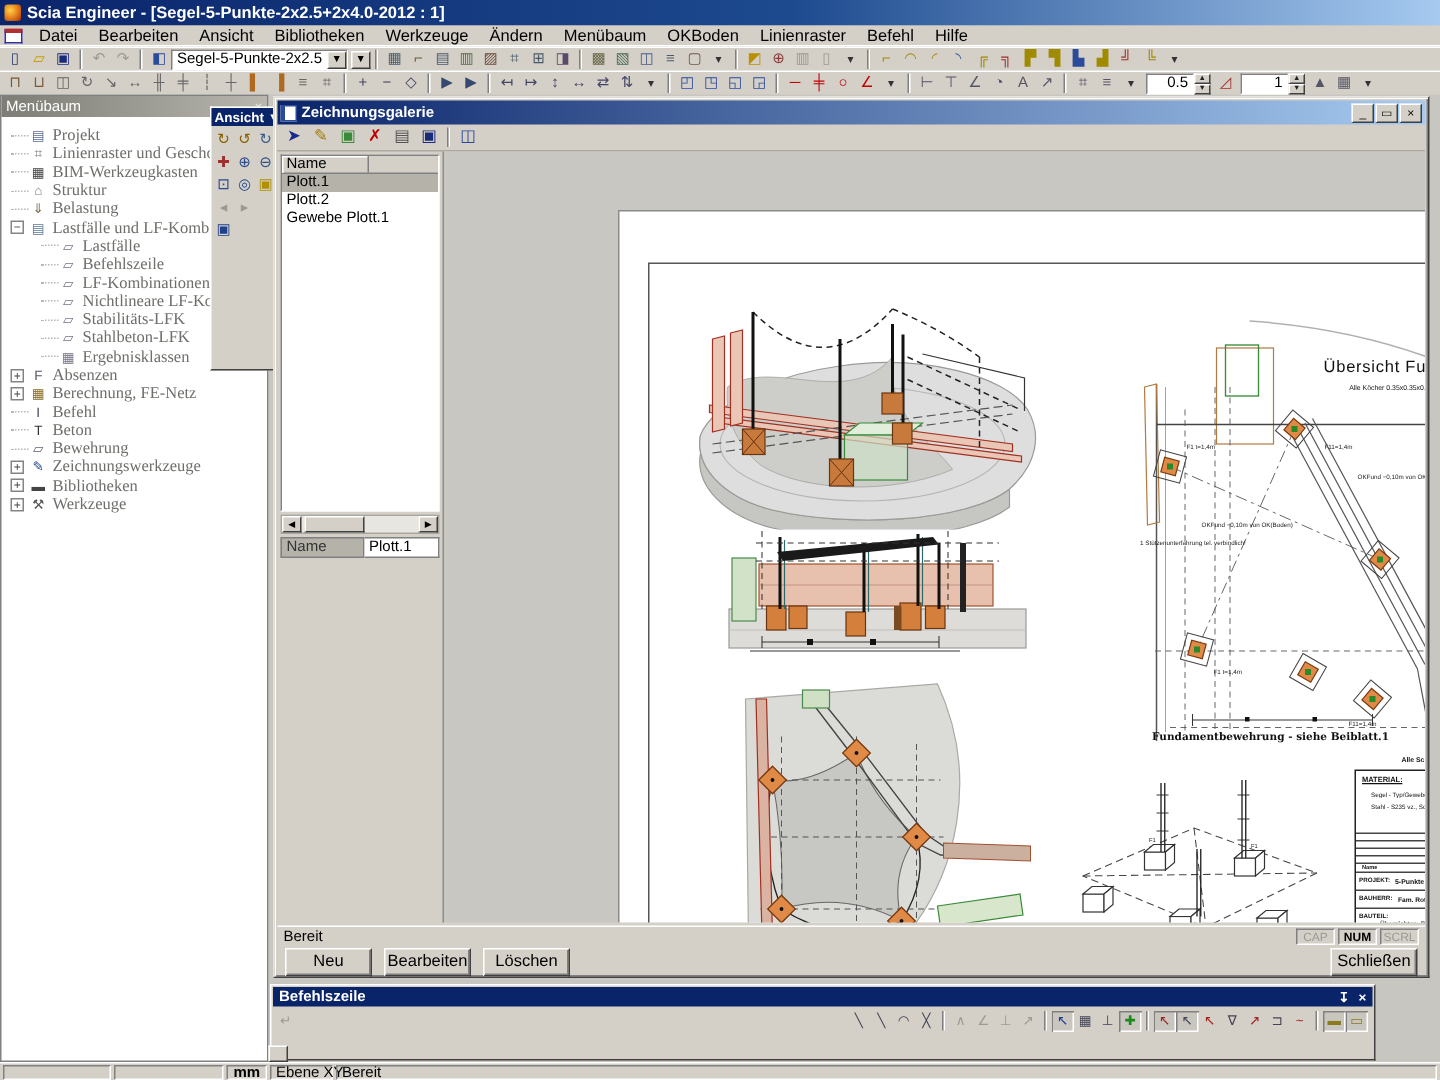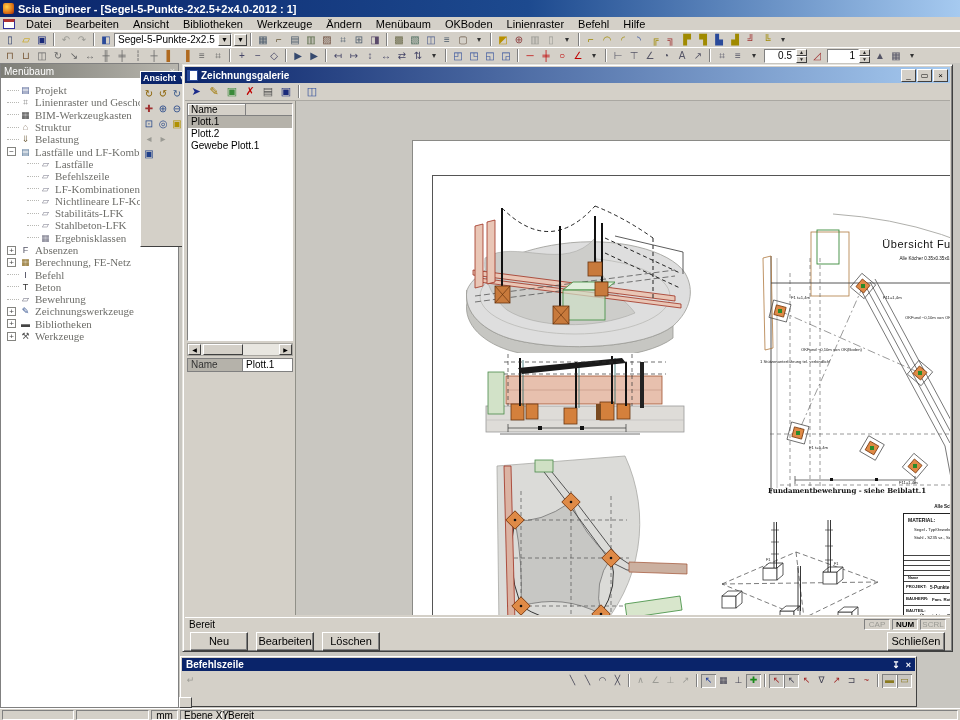--- a/index.html
+++ b/index.html
@@ -783,16 +783,16 @@
         <span class="ticon pressed" style="color: rgb(138, 122, 32);">▬</span>
         <span class="ticon pressed" style="color: rgb(138, 122, 32);">▭</span>
       </span>
   </div>
 </div>
 <div class="abs" id="cmd-grip"></div>
 
 <div class="abs" id="statusbar">
   <span class="scell" style="left:2px;width:72px;"></span>
   <span class="scell" style="left:76px;width:73px;"></span>
-  <span class="scell" style="left:151px;width:27px;text-align:center;">mm</span>
+  <span class="scell" style="left:151px;width:27px;text-align:center;font-weight:bold;">mm</span>
   <span class="scell" style="left:180px;width:42px;">Ebene XY</span>
   <span class="scell" style="left:224px;width:734px;">Bereit</span>
 </div>
 
 </body></html>

